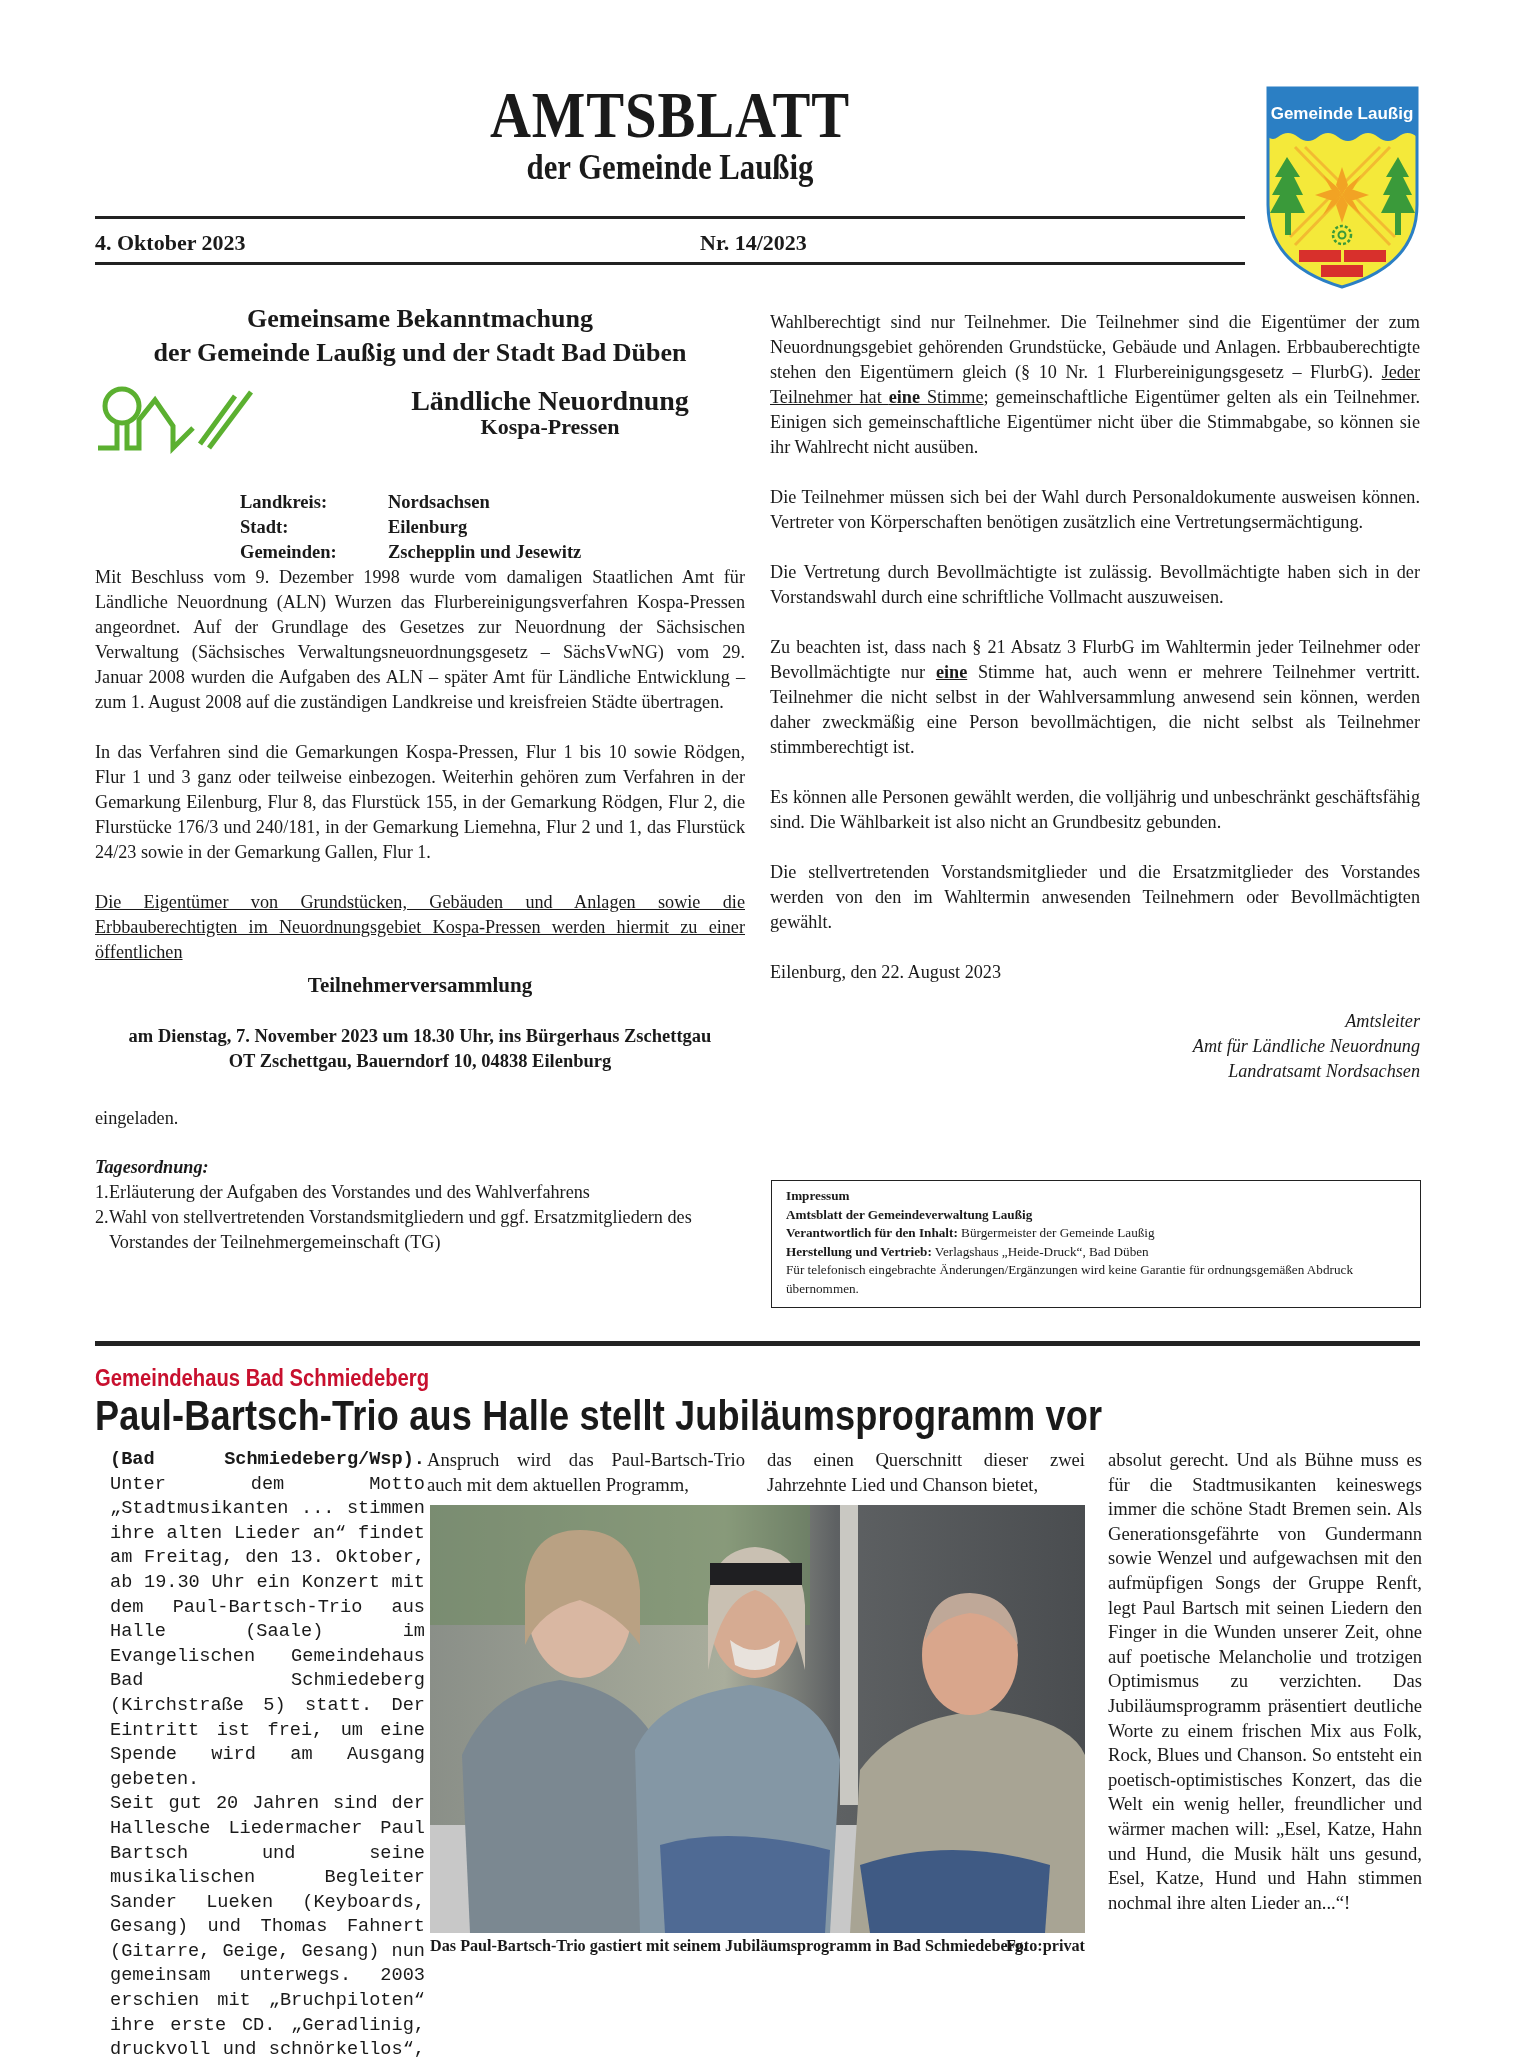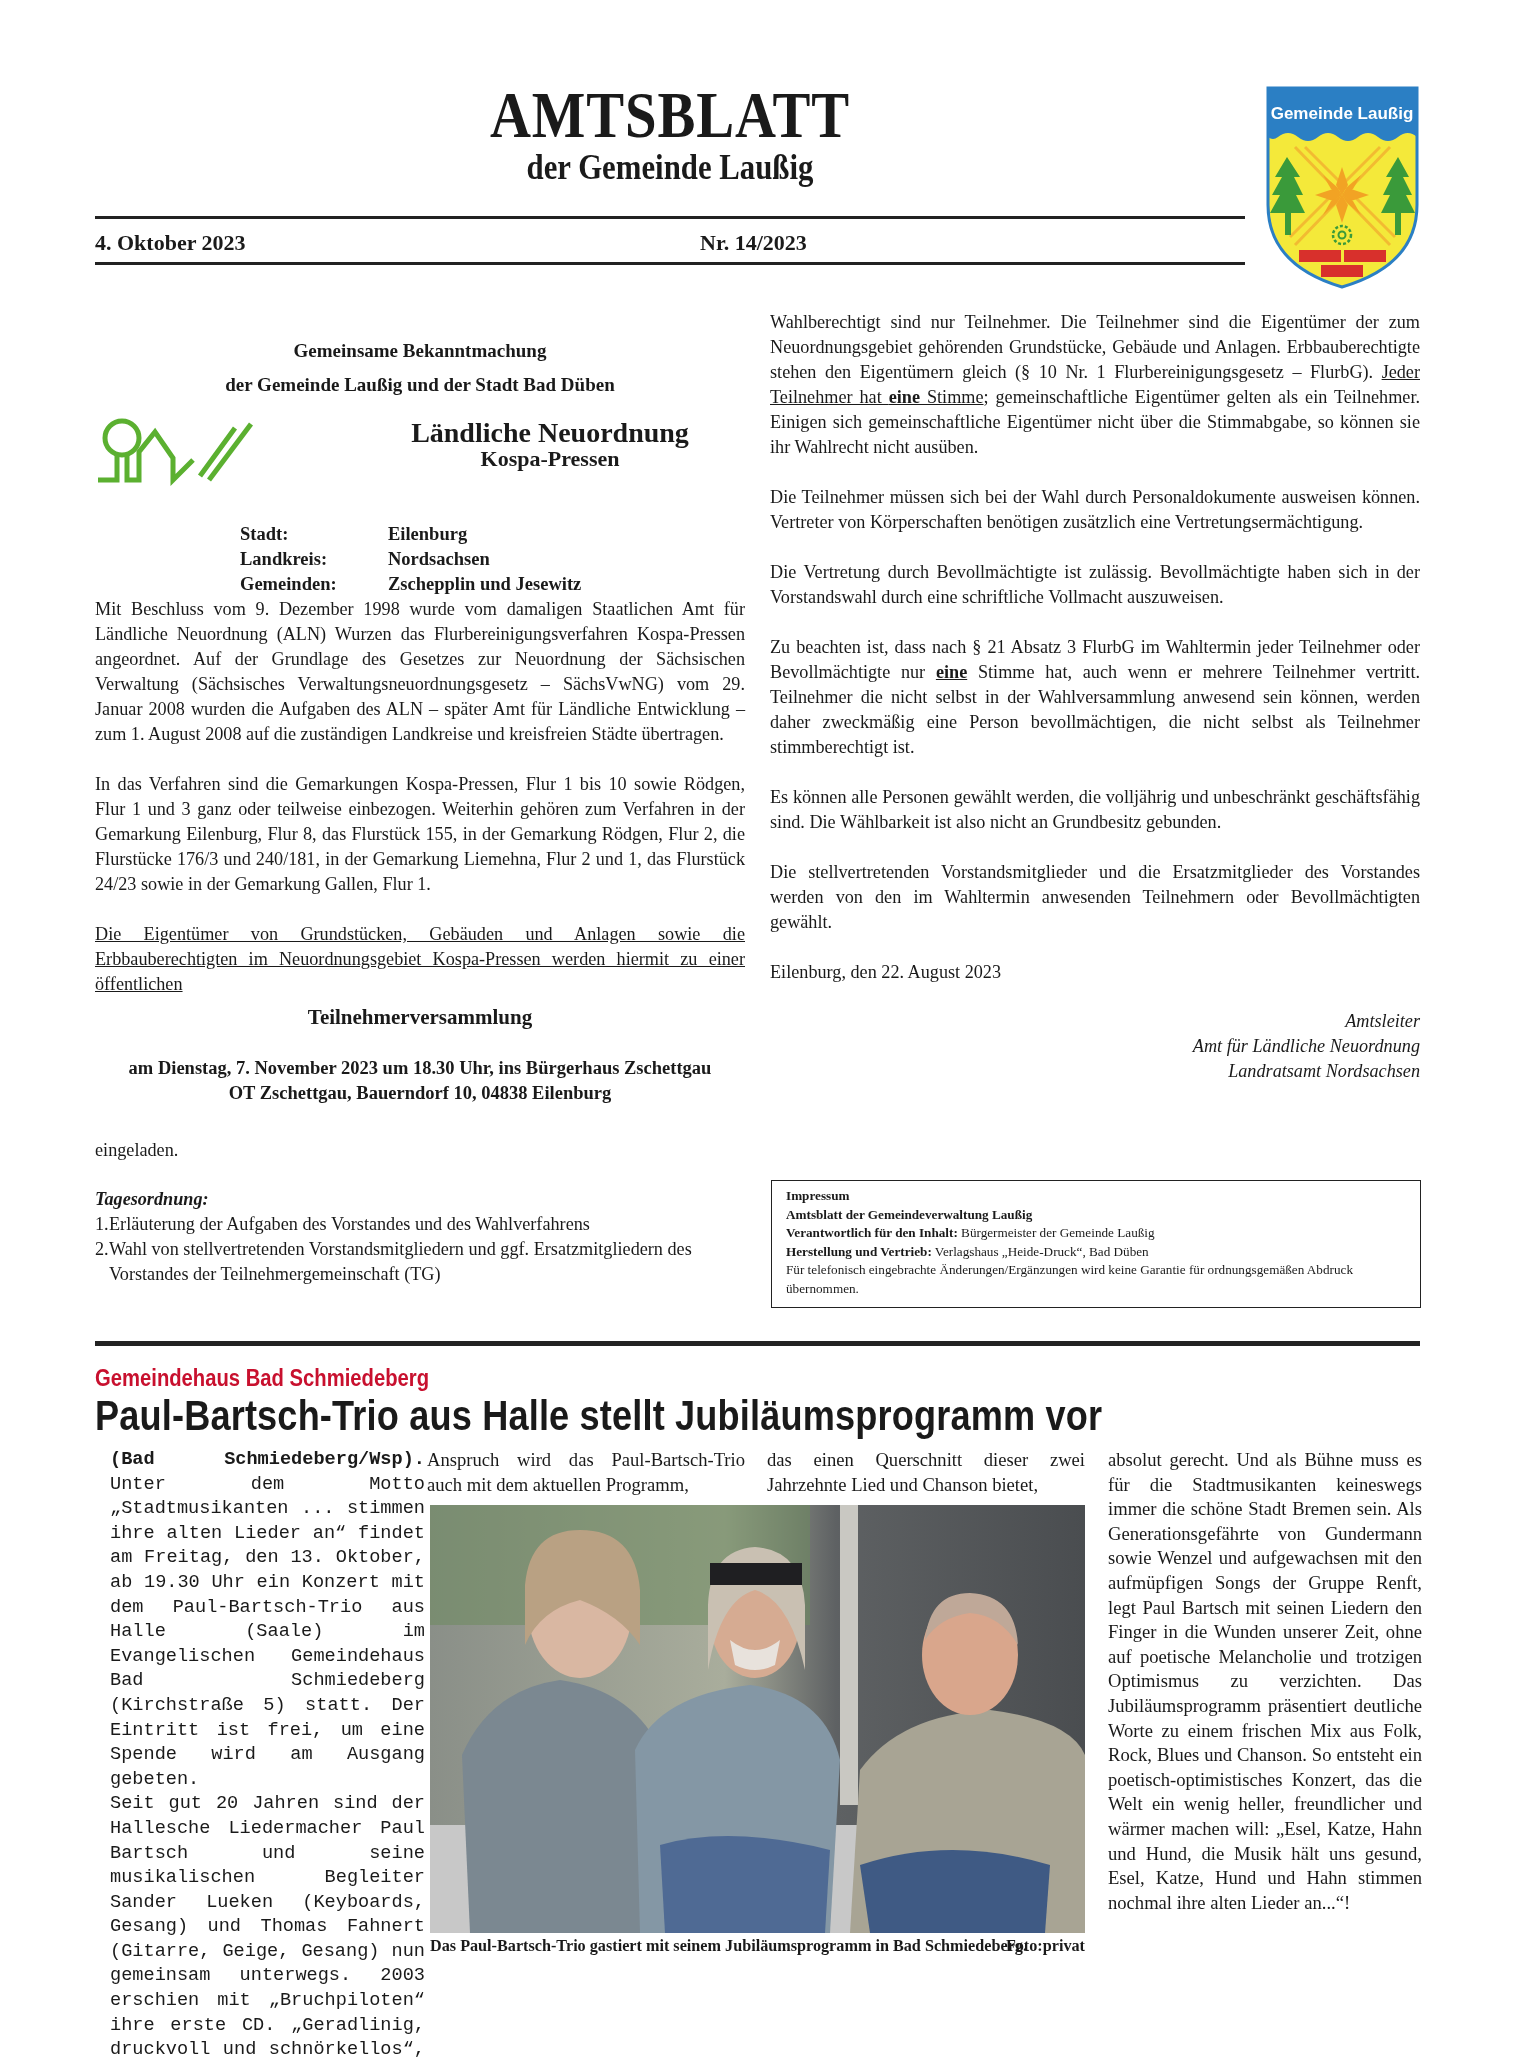--- a/index.html
+++ b/index.html
@@ -21,21 +21,21 @@
   .col-text { font-size: 18.2px; line-height: 25px; text-align: justify; hyphens: auto; }
   .col-text p { margin-bottom: 25px; }
   .center { text-align: center; }
   .bold { font-weight: bold; }
   .ital { font-style: italic; }
   .u { text-decoration: underline; }
 
   #left-col { left: 95px; top: 302px; width: 650px; }
   #right-col { left: 770px; top: 310px; width: 650px; }
 
-  #ann-title { font-size: 19px; font-weight: bold; line-height: 34px; text-align: center; margin-bottom: 12px; margin-top: 32px; }
+  #ann-title { font-size: 26px; font-weight: bold; line-height: 34px; text-align: center; margin-bottom: 12px; }
   #aln-block { position: relative; height: 90px; }
   #aln-logo { position: absolute; left: 0; top: 0; width: 160px; height: 72px; }
   #kv-table { margin-left: 145px; margin-top: 18px; font-size: 18.5px; font-weight: bold; line-height: 25px; }
   #kv-table .row { display: flex; }
   #kv-table .k { width: 148px; }
   .sec-head { font-size: 21px; font-weight: bold; text-align: center; line-height: 28px; }
 
   
   #impressum { left: 771px; top: 1180px; width: 650px; height: 128px; border: 1.5px solid #222; padding: 6px 14px; font-size: 13.2px; line-height: 18.5px; }
 
@@ -113,26 +113,26 @@
     </div>
   </div>
   <div style="position:relative;">
     <div style="position:absolute; left:260px; width:390px; top:-84px;">
       <div style="font-size:28px;font-weight:bold;line-height:26px;text-align:center;">Ländliche Neuordnung</div>
       <div style="font-size:22px;font-weight:bold;line-height:26px;text-align:center;">Kospa-Pressen</div>
     </div>
   </div>
   <div id="kv-table">
     <div class="row">
+        <span class="k">Landkreis:</span>
+        <span>Nordsachsen</span>
+      </div>
+    <div class="row">
         <span class="k">Stadt:</span>
         <span>Eilenburg</span>
-      </div>
-    <div class="row">
-        <span class="k">Landkreis:</span>
-        <span>Nordsachsen</span>
       </div>
     <div class="row">
         <span class="k">Gemeinden:</span>
         <span>Zschepplin und Jesewitz</span>
       </div>
   </div>
   <p>Mit Beschluss vom 9. Dezember 1998 wurde vom damaligen Staatlichen Amt für Ländliche Neuordnung (ALN) Wurzen das Flurbereinigungsverfahren Kospa-Pressen angeordnet. Auf der Grundlage des Gesetzes zur Neuordnung der Sächsischen Verwaltung (Sächsisches Verwaltungsneuordnungsgesetz – SächsVwNG) vom 29. Januar 2008 wurden die Aufgaben des ALN – später Amt für Ländliche Entwicklung – zum 1. August 2008 auf die zuständigen Landkreise und kreisfreien Städte übertragen.</p>
   <p>In das Verfahren sind die Gemarkungen Kospa-Pressen, Flur 1 bis 10 sowie Rödgen, Flur 1 und 3 ganz oder teilweise einbezogen. Weiterhin gehören zum Verfahren in der Gemarkung Eilenburg, Flur 8, das Flurstück 155, in der Gemarkung Rödgen, Flur 2, die Flurstücke 176/3 und 240/181, in der Gemarkung Liemehna, Flur 2 und 1, das Flurstück 24/23 sowie in der Gemarkung Gallen, Flur 1.</p>
   <p style="margin-bottom:6px;text-decoration:underline;">Die Eigentümer von Grundstücken, Gebäuden und Anlagen sowie die Erbbauberechtigten im Neuordnungsgebiet Kospa-Pressen werden hiermit zu einer öffentlichen</p>
   <div class="sec-head" style="margin-bottom:25px;">Teilnehmerversammlung</div>

